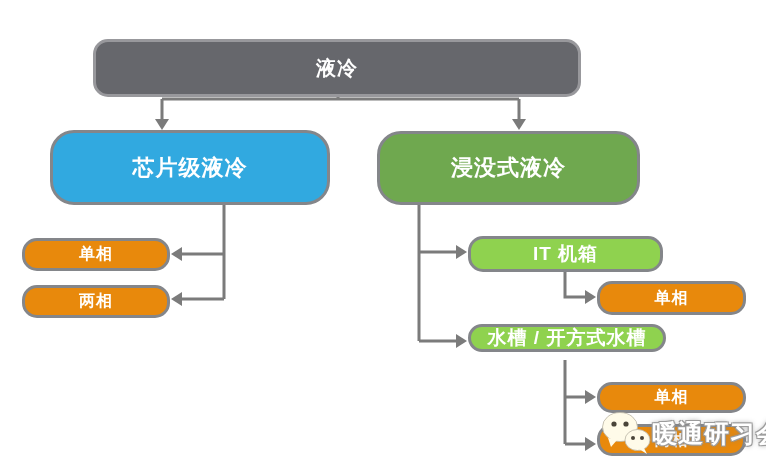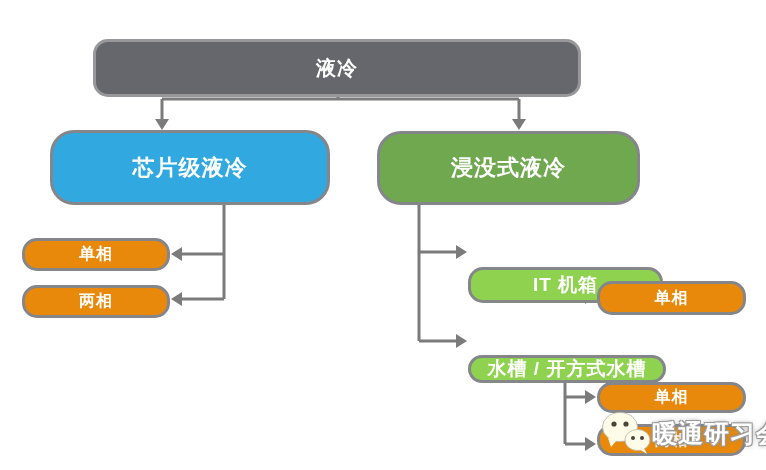--- a/index.html
+++ b/index.html
@@ -50,21 +50,20 @@
     background: #6fa84f;
     border: 3px solid #84868a;
     border-radius: 24px;
     font-size: 22px;
   }
   .node-lightgreen {
     background: #8fd24f;
     border: 3px solid #84868a;
     border-radius: 15px;
     font-size: 19px;
-    margin-top: 31px;
   }
   .node-it { left: 468px; top: 236px; width: 195px; height: 36px; }
   .node-tank { left: 468px; top: 324px; width: 198px; height: 28px; }
   .node-orange {
     background: #e8890c;
     border: 3px solid #84868a;
     border-radius: 15px;
     font-size: 16px;
     align-items: center;
   }

